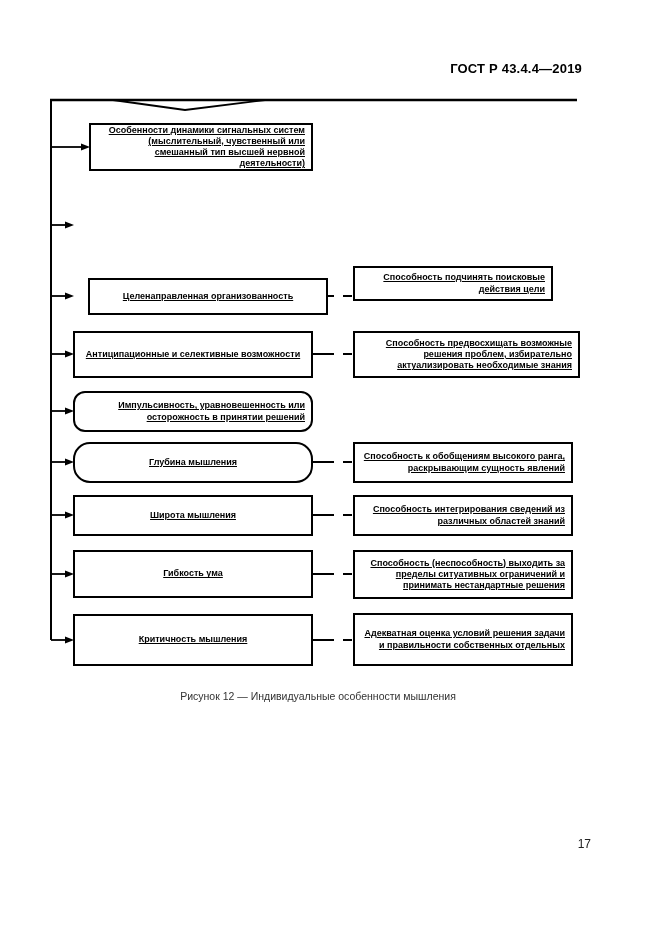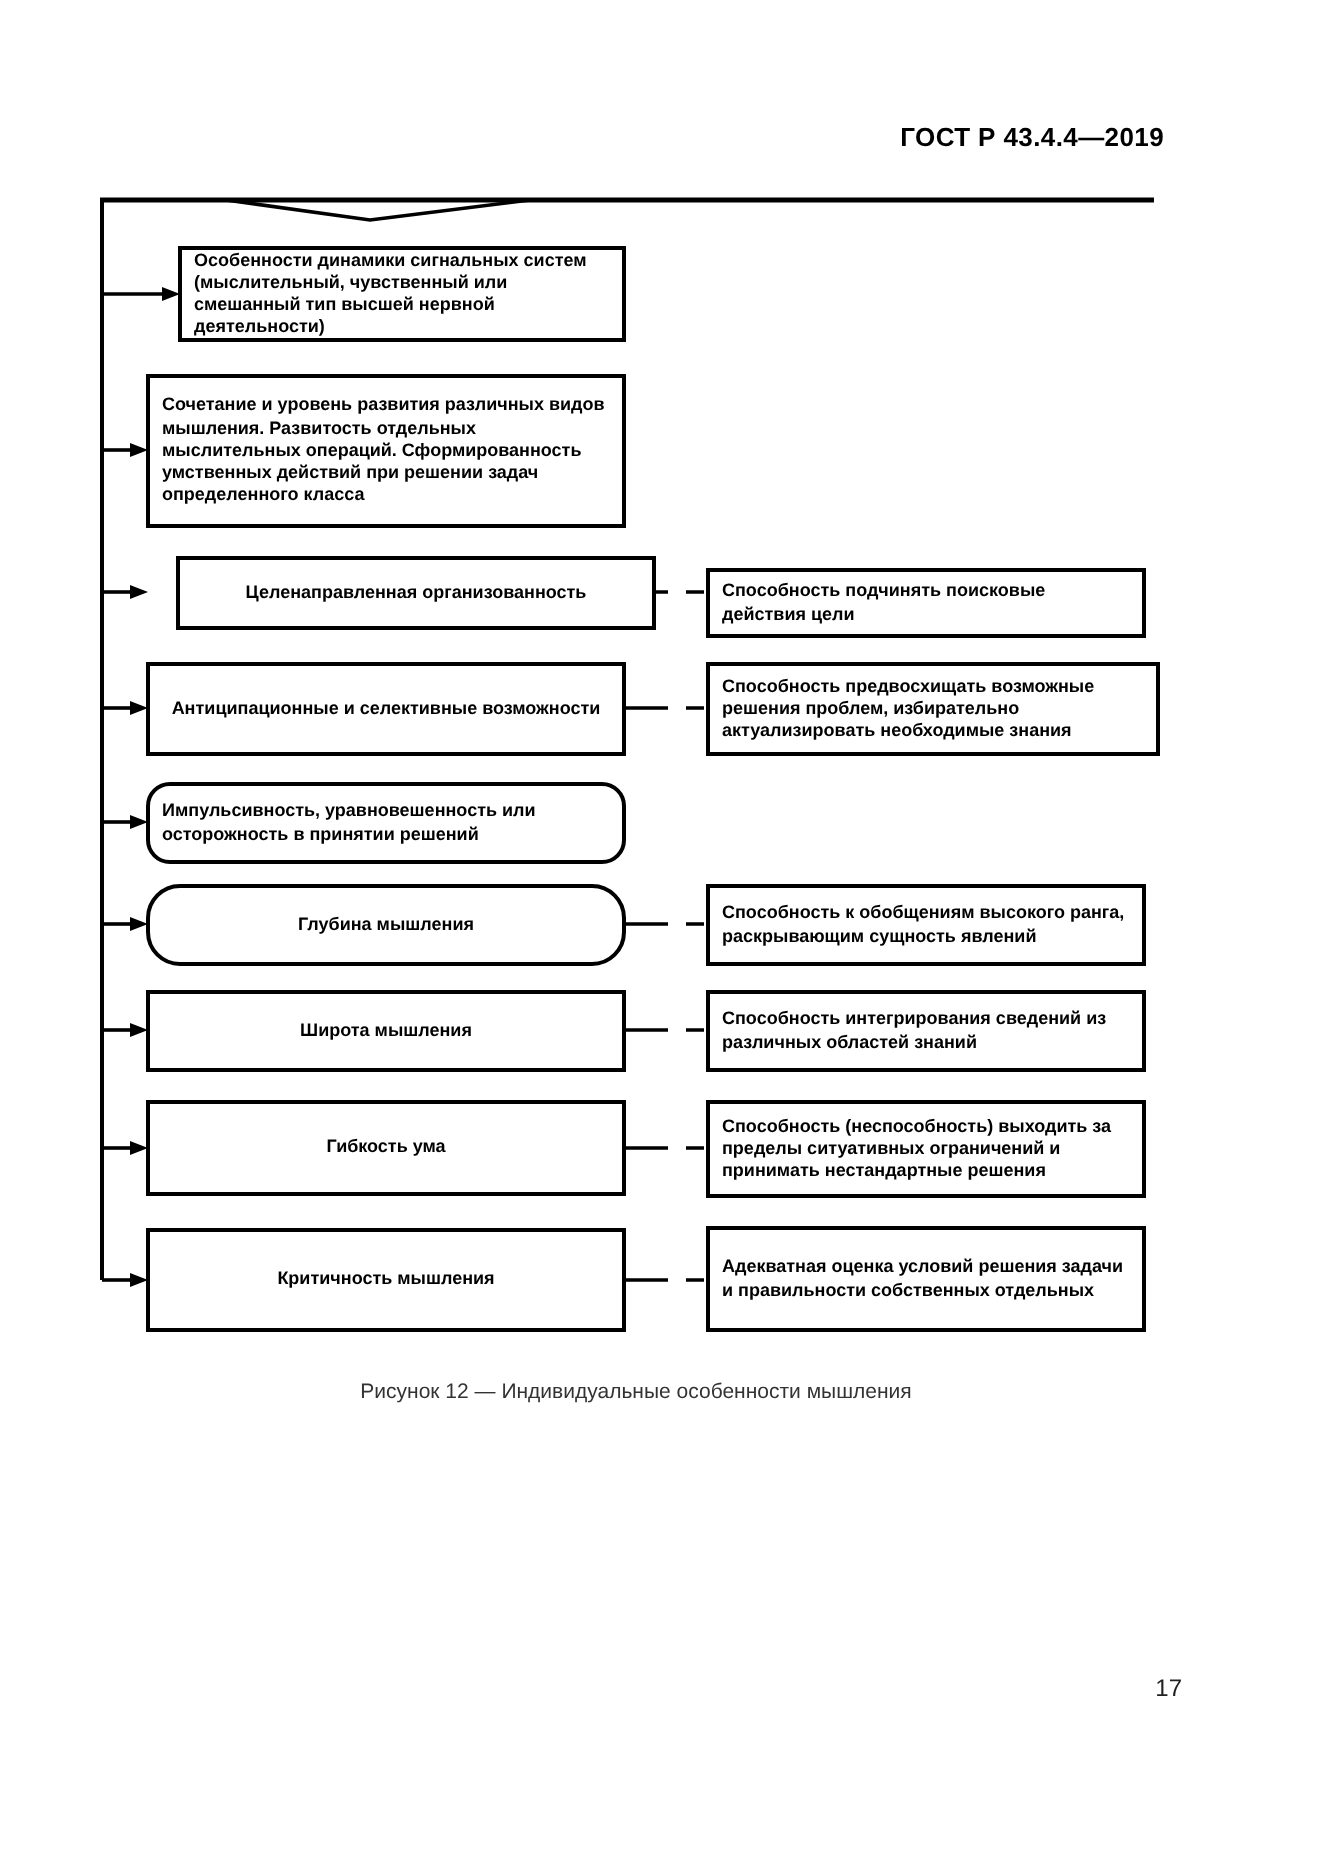--- a/index.html
+++ b/index.html
@@ -16,23 +16,24 @@
     position:absolute;top:61px;right:79px;
     font-size:13px;font-weight:bold;letter-spacing:.2px;
   }
   svg.wires{position:absolute;left:0;top:0;width:661px;height:935px;}
   .box{
     position:absolute;
     box-sizing:border-box;
     border:2px solid #000;
     background:#fff;
     display:flex;align-items:center;justify-content:center;
-    text-align:left;
+    text-align:right;
     font-size:9px;font-weight:bold;line-height:1.25;
     padding:2px 6px;
+    text-decoration:underline;
   }
   .caption{
     position:absolute;top:690px;left:0;width:636px;
     text-align:center;font-size:10.5px;color:#333;
   }
   .page-number{
     position:absolute;top:837px;right:70px;
     font-size:12px;color:#222;
   }
 </style>
@@ -89,30 +90,29 @@
 
     <line x1="313" y1="296" x2="352" y2="296" stroke="#000" stroke-width="1.8" stroke-dasharray="21 9"></line>
     <line x1="313" y1="354" x2="352" y2="354" stroke="#000" stroke-width="1.8" stroke-dasharray="21 9"></line>
     <line x1="313" y1="462" x2="352" y2="462" stroke="#000" stroke-width="1.8" stroke-dasharray="21 9"></line>
     <line x1="313" y1="515" x2="352" y2="515" stroke="#000" stroke-width="1.8" stroke-dasharray="21 9"></line>
     <line x1="313" y1="574" x2="352" y2="574" stroke="#000" stroke-width="1.8" stroke-dasharray="21 9"></line>
     <line x1="313" y1="640" x2="352" y2="640" stroke="#000" stroke-width="1.8" stroke-dasharray="21 9"></line>
   </svg>
 
   <div class="box" style="left:89px;top:123px;width:224px;height:48px;">Особенности динамики сигнальных систем (мыслительный, чувственный или смешанный тип высшей нервной деятельности)</div>
-  <div class="box" style="left:73px;top:187px;width:240px;height:77px;">Сочетание и уровень развития различных видов мышления. Развитость отдельных мыслительных операций. Сформированность умственных действий при решении задач определенного класса</div>
   <div class="box" style="left:73px;top:278px;width:240px;height:37px;margin-left:15px;">Целенаправленная организованность</div>
   <div class="box" style="left:73px;top:331px;width:240px;height:47px;">Антиципационные и селективные возможности</div>
   <div class="box" style="left:73px;top:391px;width:240px;height:41px;border-radius:12px;">Импульсивность, уравновешенность или осторожность в принятии решений</div>
   <div class="box" style="left:73px;top:442px;width:240px;height:41px;border-radius:17px;">Глубина мышления</div>
   <div class="box" style="left:73px;top:495px;width:240px;height:41px;">Широта мышления</div>
   <div class="box" style="left:73px;top:550px;width:240px;height:48px;">Гибкость ума</div>
   <div class="box" style="left:73px;top:614px;width:240px;height:52px;">Критичность мышления</div>
 
-  <div class="box" style="left:353px;top:284px;width:220px;height:35px;">Способность подчинять поисковые действия цели</div>
+  <div class="box" style="left:353px;top:266px;width:200px;height:35px;">Способность подчинять поисковые действия цели</div>
   <div class="box" style="left:353px;top:331px;width:227px;height:47px;">Способность предвосхищать возможные решения проблем, избирательно актуализировать необходимые знания</div>
   <div class="box" style="left:353px;top:442px;width:220px;height:41px;">Способность к обобщениям высокого ранга, раскрывающим сущность явлений</div>
   <div class="box" style="left:353px;top:495px;width:220px;height:41px;">Способность интегрирования сведений из различных областей знаний</div>
   <div class="box" style="left:353px;top:550px;width:220px;height:49px;">Способность (неспособность) выходить за пределы ситуативных ограничений и принимать нестандартные решения</div>
   <div class="box" style="left:353px;top:613px;width:220px;height:53px;">Адекватная оценка условий решения задачи и правильности собственных отдельных</div>
 
   <div class="caption">Рисунок 12 — Индивидуальные особенности мышления</div>
 
   <div class="page-number">17</div>
 

